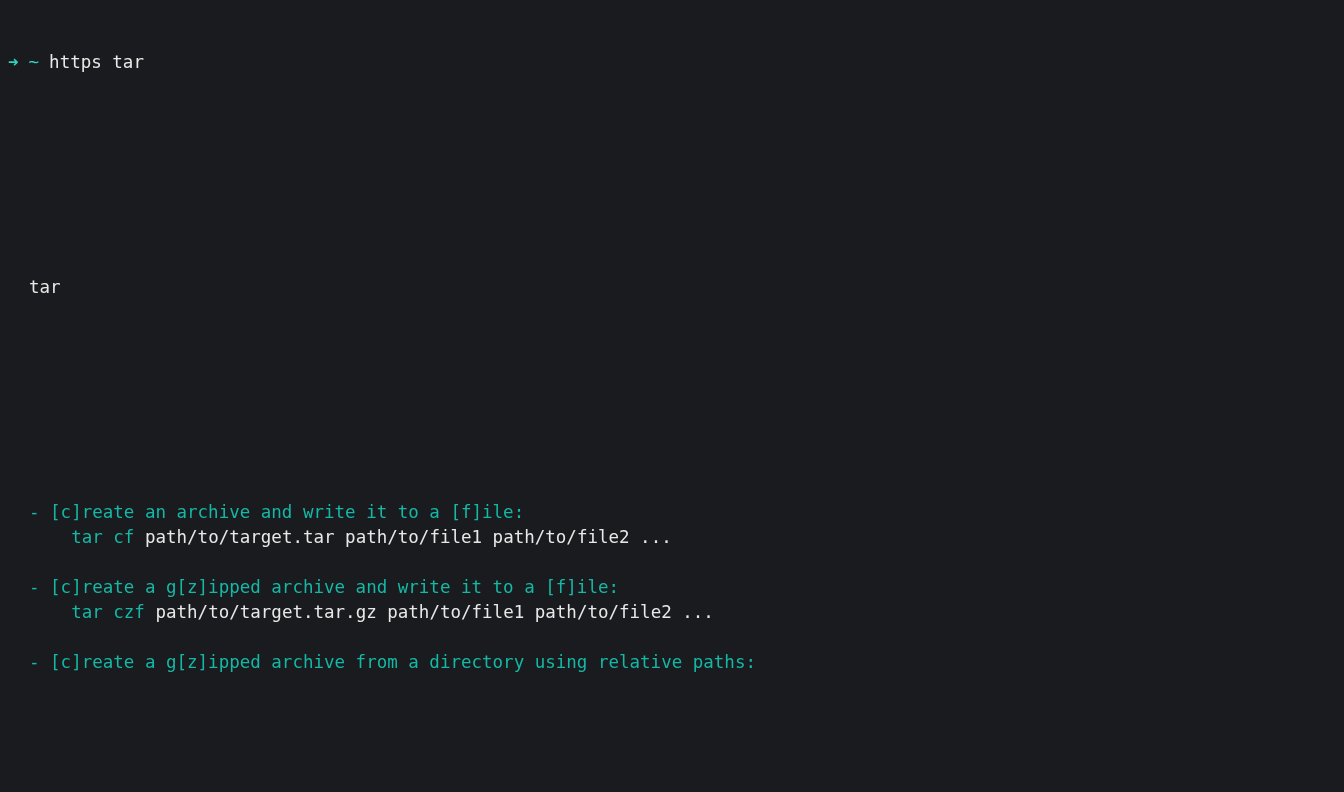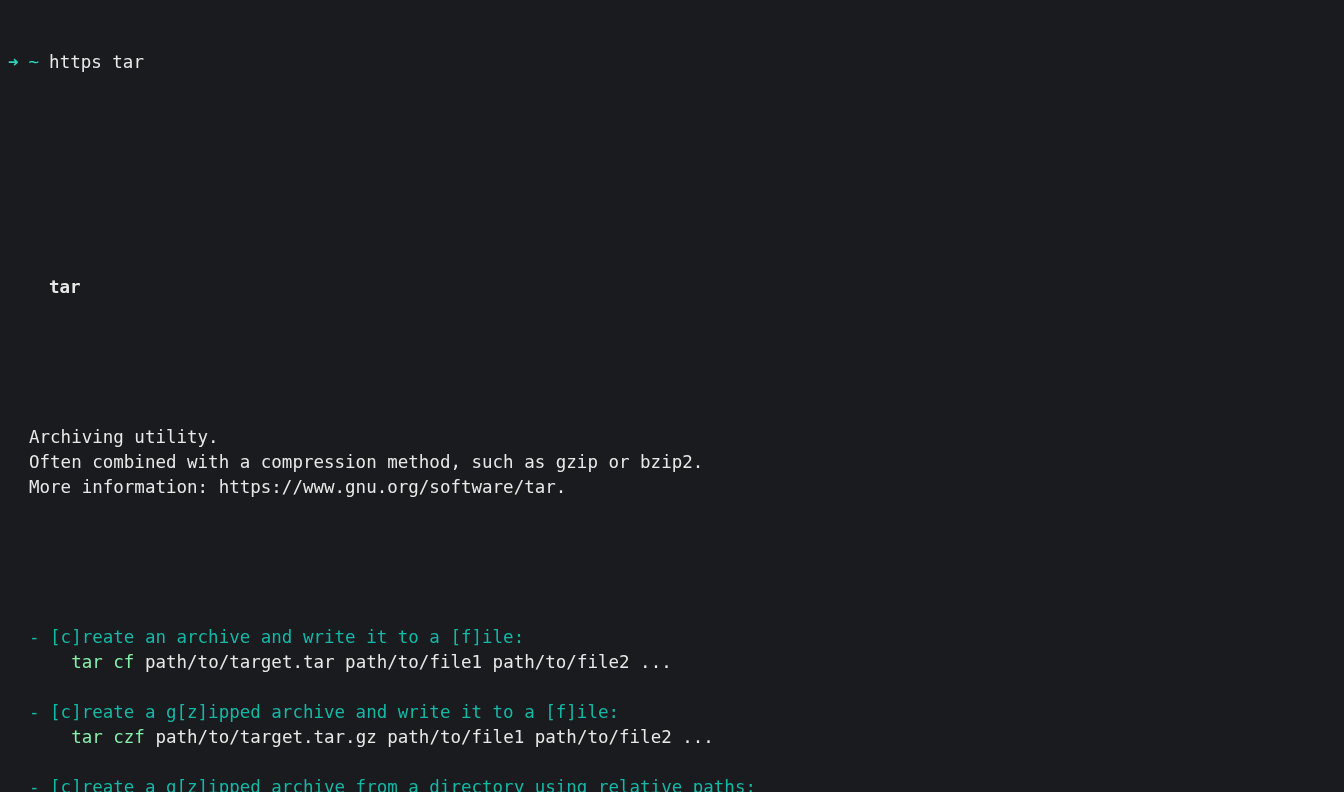--- a/index.html
+++ b/index.html
@@ -32,25 +32,24 @@
     color: #2dd4bf;
     margin-right: 10px;
   }
   .cmd-input {
     color: #e8e8e8;
   }
   .block {
     margin-left: 29px;
   }
   .bold {
-    font-weight: bold;
-    margin-left: 20px;
+    font-weight: normal;
   }
   .cmd-red {
-    color: #86efac;
+    color: #14b8a6;
   }
   .desc-green {
     color: #14b8a6;
   }
   .white {
     color: #e8e8e8;
     text-align: center;
   }
   .dim {
     color: #e8e8e8;
@@ -66,17 +65,16 @@
   <div class="prompt-line">
     <span class="arrow">➜</span>
     <span class="tilde">~</span>
     <span class="cmd-input">https tar</span>
   </div>
 
   <div class="block">
     <div class="line"></div>
     <div class="line bold">tar</div>
     <div class="line"></div>
-    <div id="intro"><div class="line dim">Archiving utility.</div><div class="line dim">Often combined with a compression method, such as gzip or bzip2.</div><div class="line dim">More information: https://www.gnu.org/software/tar.</div></div>
     <div class="line"></div>
     <div id="entries"><div class="line desc-green">- [c]reate an archive and write it to a [f]ile:</div><div class="line"><span class="white">    </span><span class="cmd-red">tar cf</span><span class="white"> path/to/target.tar path/to/file1 path/to/file2 ...</span></div><div class="line"></div><div class="line desc-green">- [c]reate a g[z]ipped archive and write it to a [f]ile:</div><div class="line"><span class="white">    </span><span class="cmd-red">tar czf</span><span class="white"> path/to/target.tar.gz path/to/file1 path/to/file2 ...</span></div><div class="line"></div><div class="line desc-green">- [c]reate a g[z]ipped archive from a directory using relative paths:</div></div>
   </div>
 </div>
 
 </body></html>

